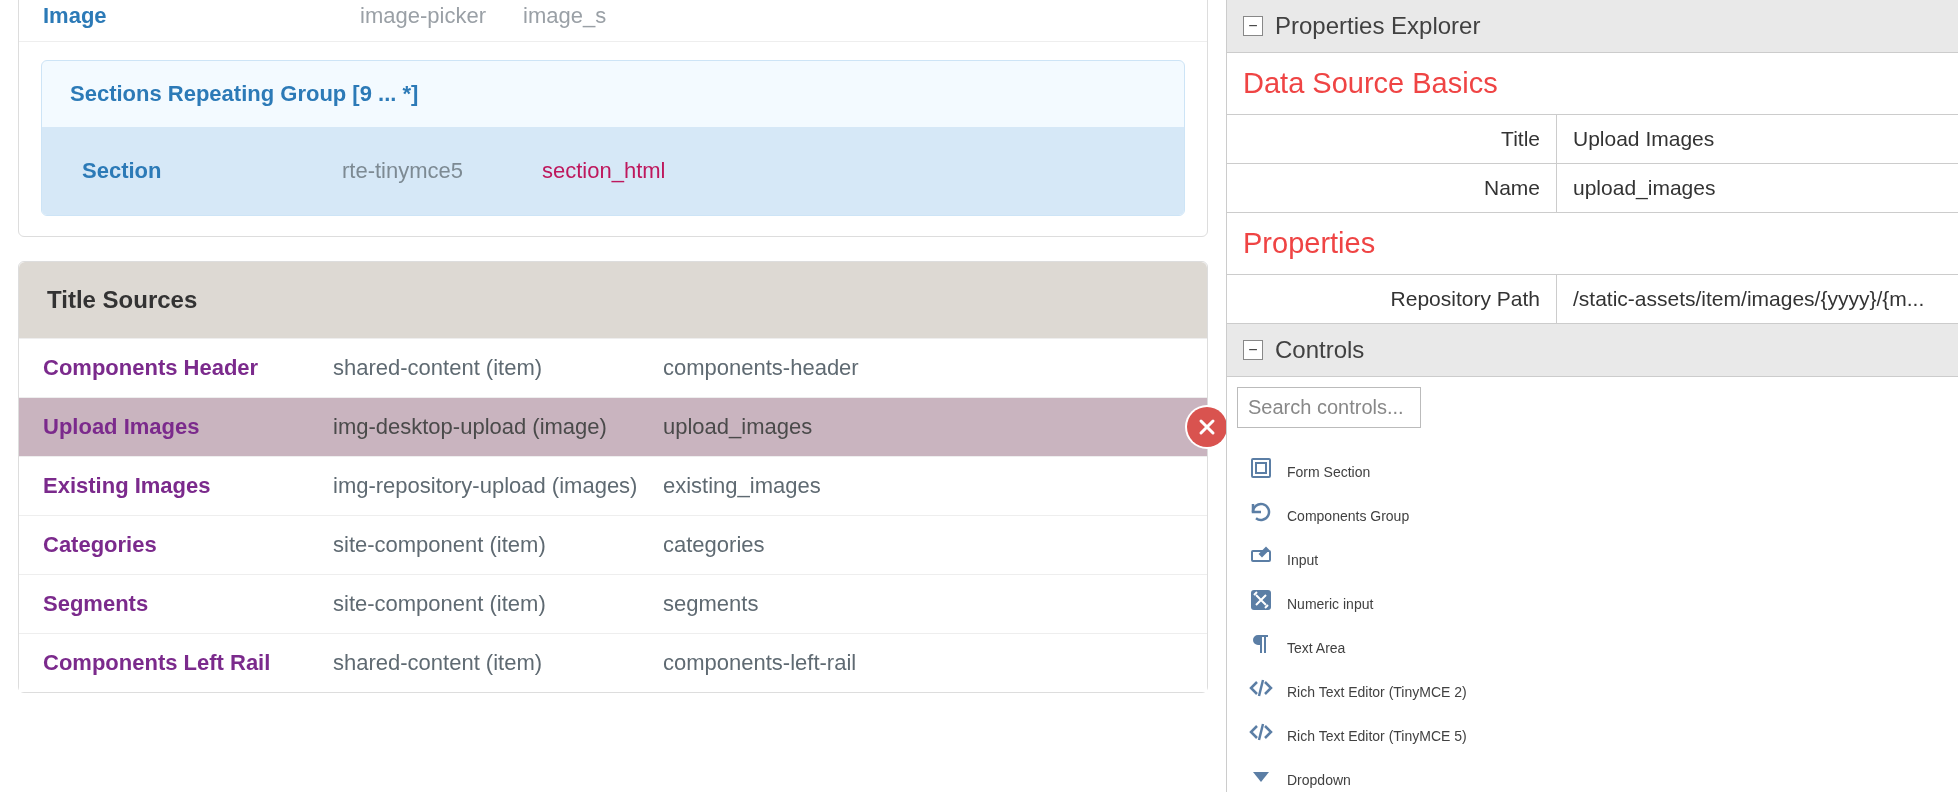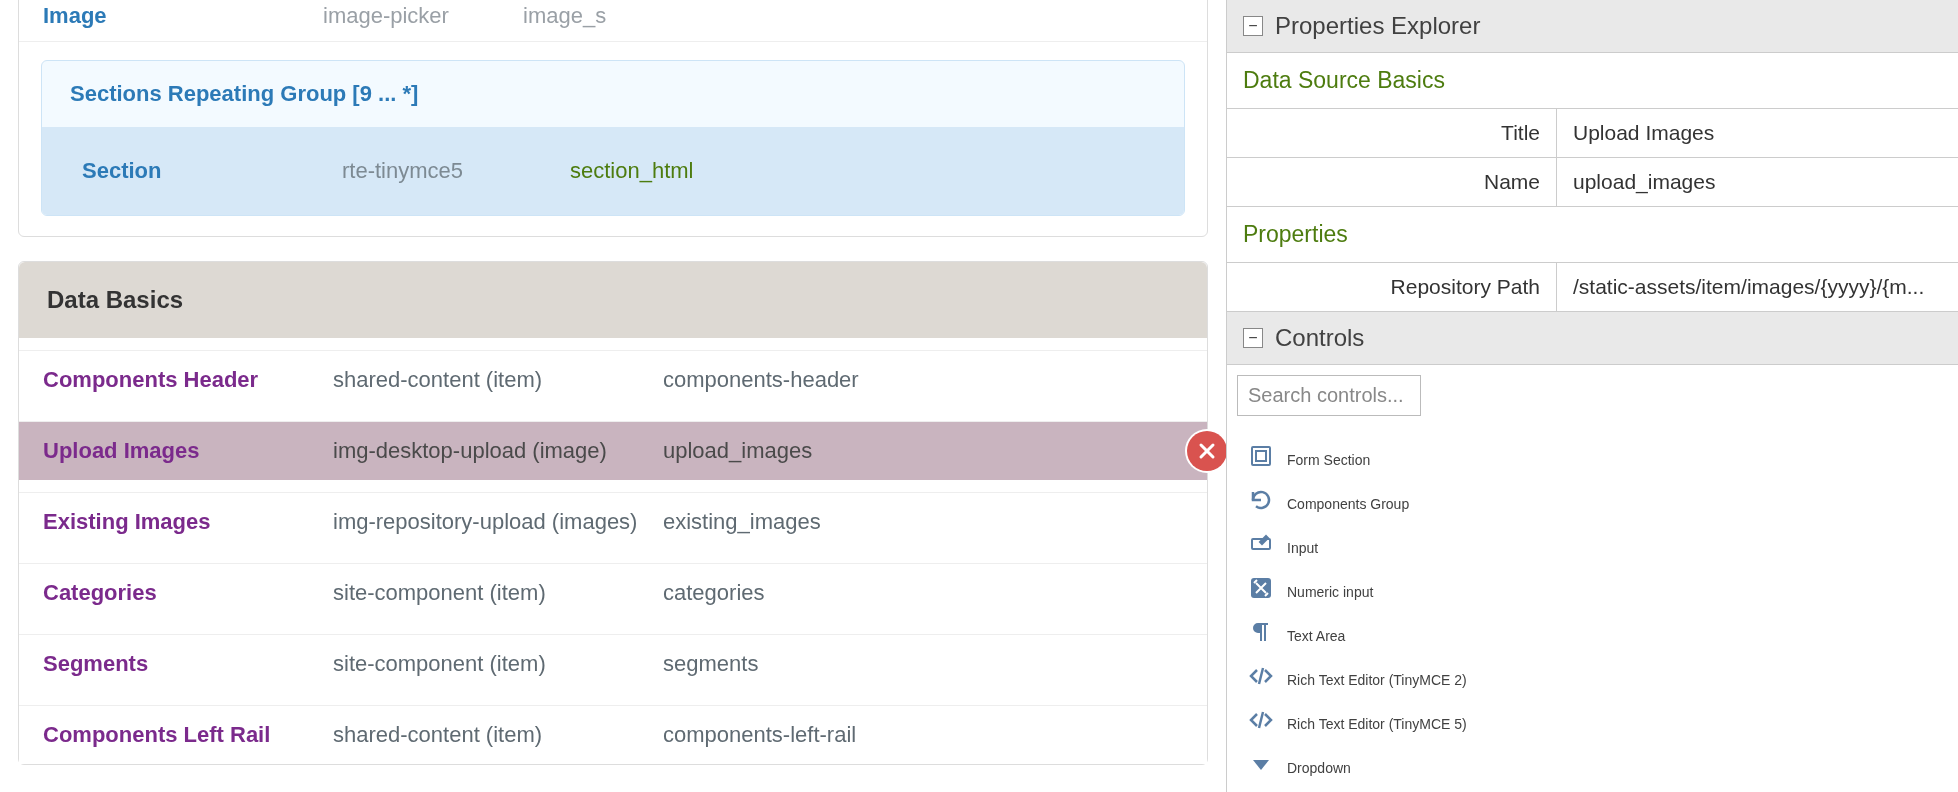--- a/index.html
+++ b/index.html
@@ -36,21 +36,21 @@
   }
   .field-row {
     display: flex;
     align-items: center;
     padding: 12px 24px;
     border-bottom: 1px solid #eee;
     font-size: 22px;
   }
   .field-row:last-child { border-bottom: none; }
   .field-name { width: 280px; color: #2c7ab7; font-weight: 600; }
-  .field-type { width: 200px; color: #9aa0a6; }
+  .field-type { width: 200px; color: #9aa0a6; text-align: center; }
   .field-var  { color: #9aa0a6; }
 
   .repeating-group-box {
     margin: 18px 22px 0 22px;
     border: 1px solid #cde4f6;
     border-radius: 6px;
     background: #f3faff;
     overflow: hidden;
   }
   .rg-title {
@@ -61,21 +61,21 @@
   }
   .rg-child-row {
     display: flex;
     align-items: center;
     padding: 31px 40px;
     background: #d6e8f7;
     font-size: 22px;
   }
   .rg-child-name { width: 260px; color: #2c7ab7; font-weight: 600; }
   .rg-child-type { width: 200px; color: #7d8a93; }
-  .rg-child-var  { color: #4d7c0f; margin-left: 28px; }
+  .rg-child-var  { color: #be185d; }
 
   
   .data-sources-panel {
     margin-top: 24px;
     border: 1px solid #ddd;
     border-radius: 6px;
     overflow: visible;
   }
   .ds-header {
     background: #ddd9d3;
@@ -87,21 +87,20 @@
     border-top-right-radius: 6px;
   }
   .ds-row {
     display: flex;
     align-items: center;
     padding: 16px 24px;
     border-top: 1px solid #eee;
     font-size: 22px;
     position: relative;
     background: #fff;
-    margin-top: 12px;
   }
   .ds-row.selected {
     background: #c9b4bf;
   }
   .ds-name { width: 290px; color: #7b2a8c; font-weight: 600; }
   .ds-type { width: 330px; color: #5f6a72; }
   .ds-row.selected .ds-type,
   .ds-row.selected .ds-var { color: #4a4a4a; }
   .ds-var  { color: #5f6a72; }
 
@@ -144,22 +143,22 @@
     font-size: 16px;
     line-height: 1;
     background: #fff;
   }
 
   .props-section {
     border-bottom: 1px solid #ccc;
   }
   .sub-header {
     padding: 14px 16px;
-    font-size: 23px;
-    color: #4d7c0f;
+    font-size: 29px;
+    color: #ef4444;
     border-bottom: 1px solid #ccc;
     background: #fff;
   }
   .prop-row {
     display: flex;
     border-bottom: 1px solid #ccc;
     font-size: 21px;
   }
   .prop-row:last-child { border-bottom: none; }
   .prop-label {
@@ -228,21 +227,21 @@
       <div class="rg-title">Sections Repeating Group [9 ... *]</div>
       <div class="rg-child-row">
         <span class="rg-child-name">Section</span>
         <span class="rg-child-type">rte-tinymce5</span>
         <span class="rg-child-var">section_html</span>
       </div>
     </div>
   </div>
 
   <div class="data-sources-panel">
-    <div class="ds-header">Data Basics</div>
+    <div class="ds-header">Title Sources</div>
     <div id="ds-rows">
         <div class="ds-row">
           <span class="ds-name">Components Header</span>
           <span class="ds-type">shared-content (item)</span>
           <span class="ds-var">components-header</span>
         </div>
         <div class="ds-row selected">
           <span class="ds-name">Upload Images</span>
           <span class="ds-type">img-desktop-upload (image)</span>
           <span class="ds-var">upload_images</span>

